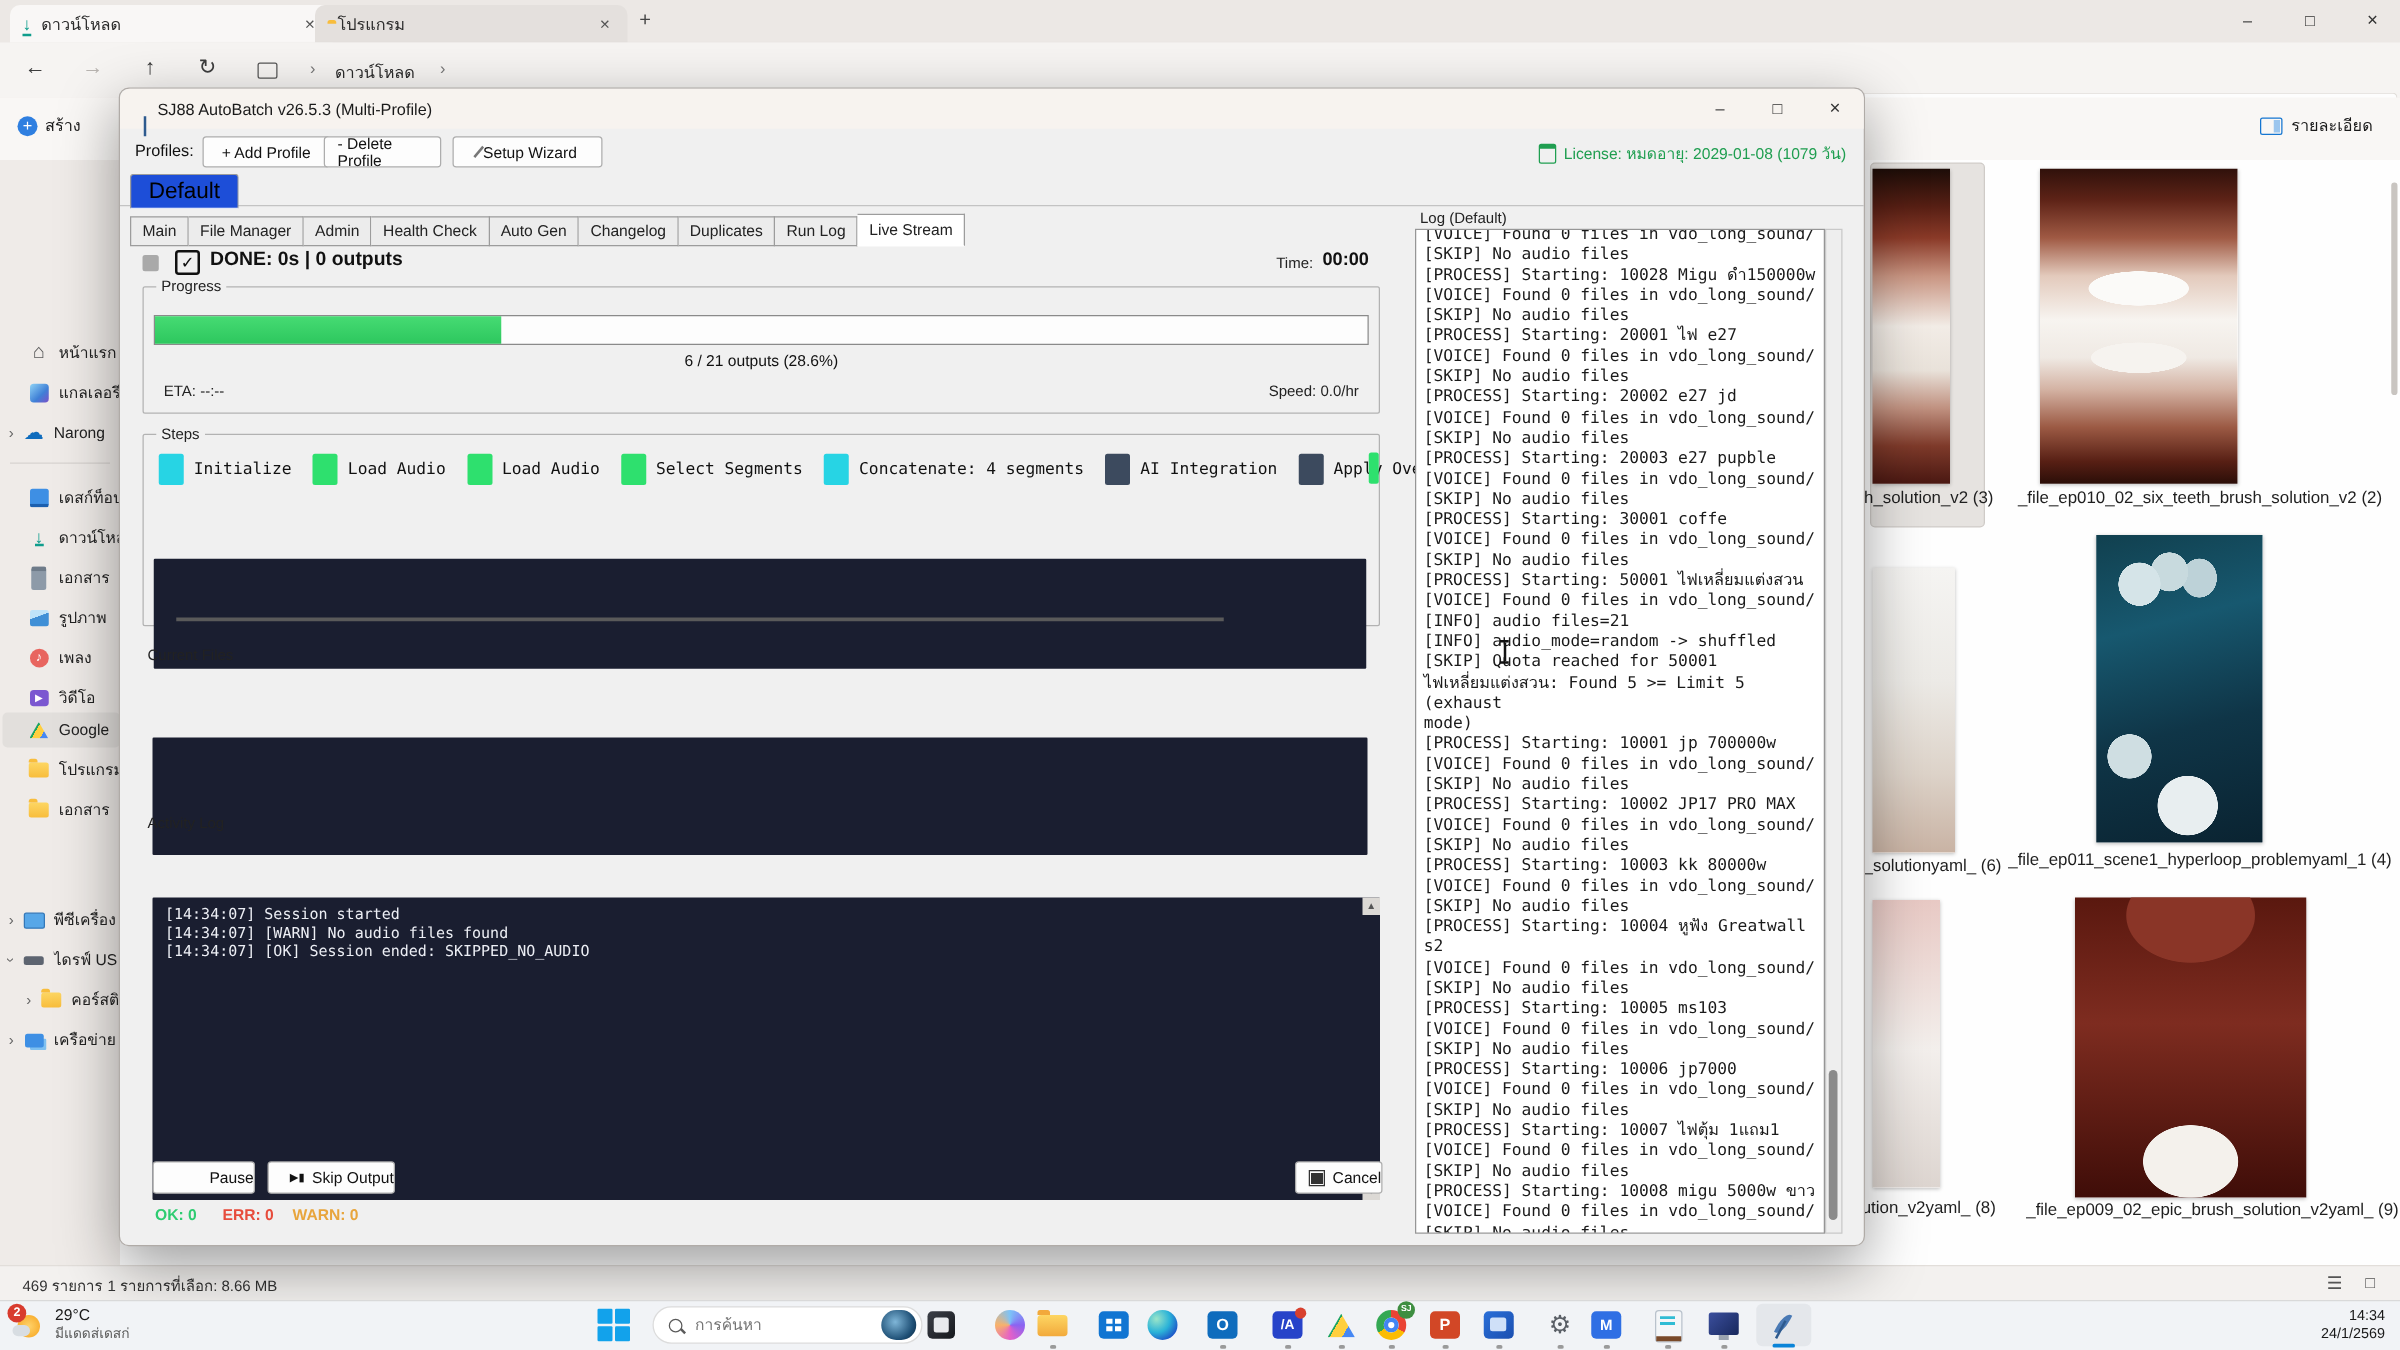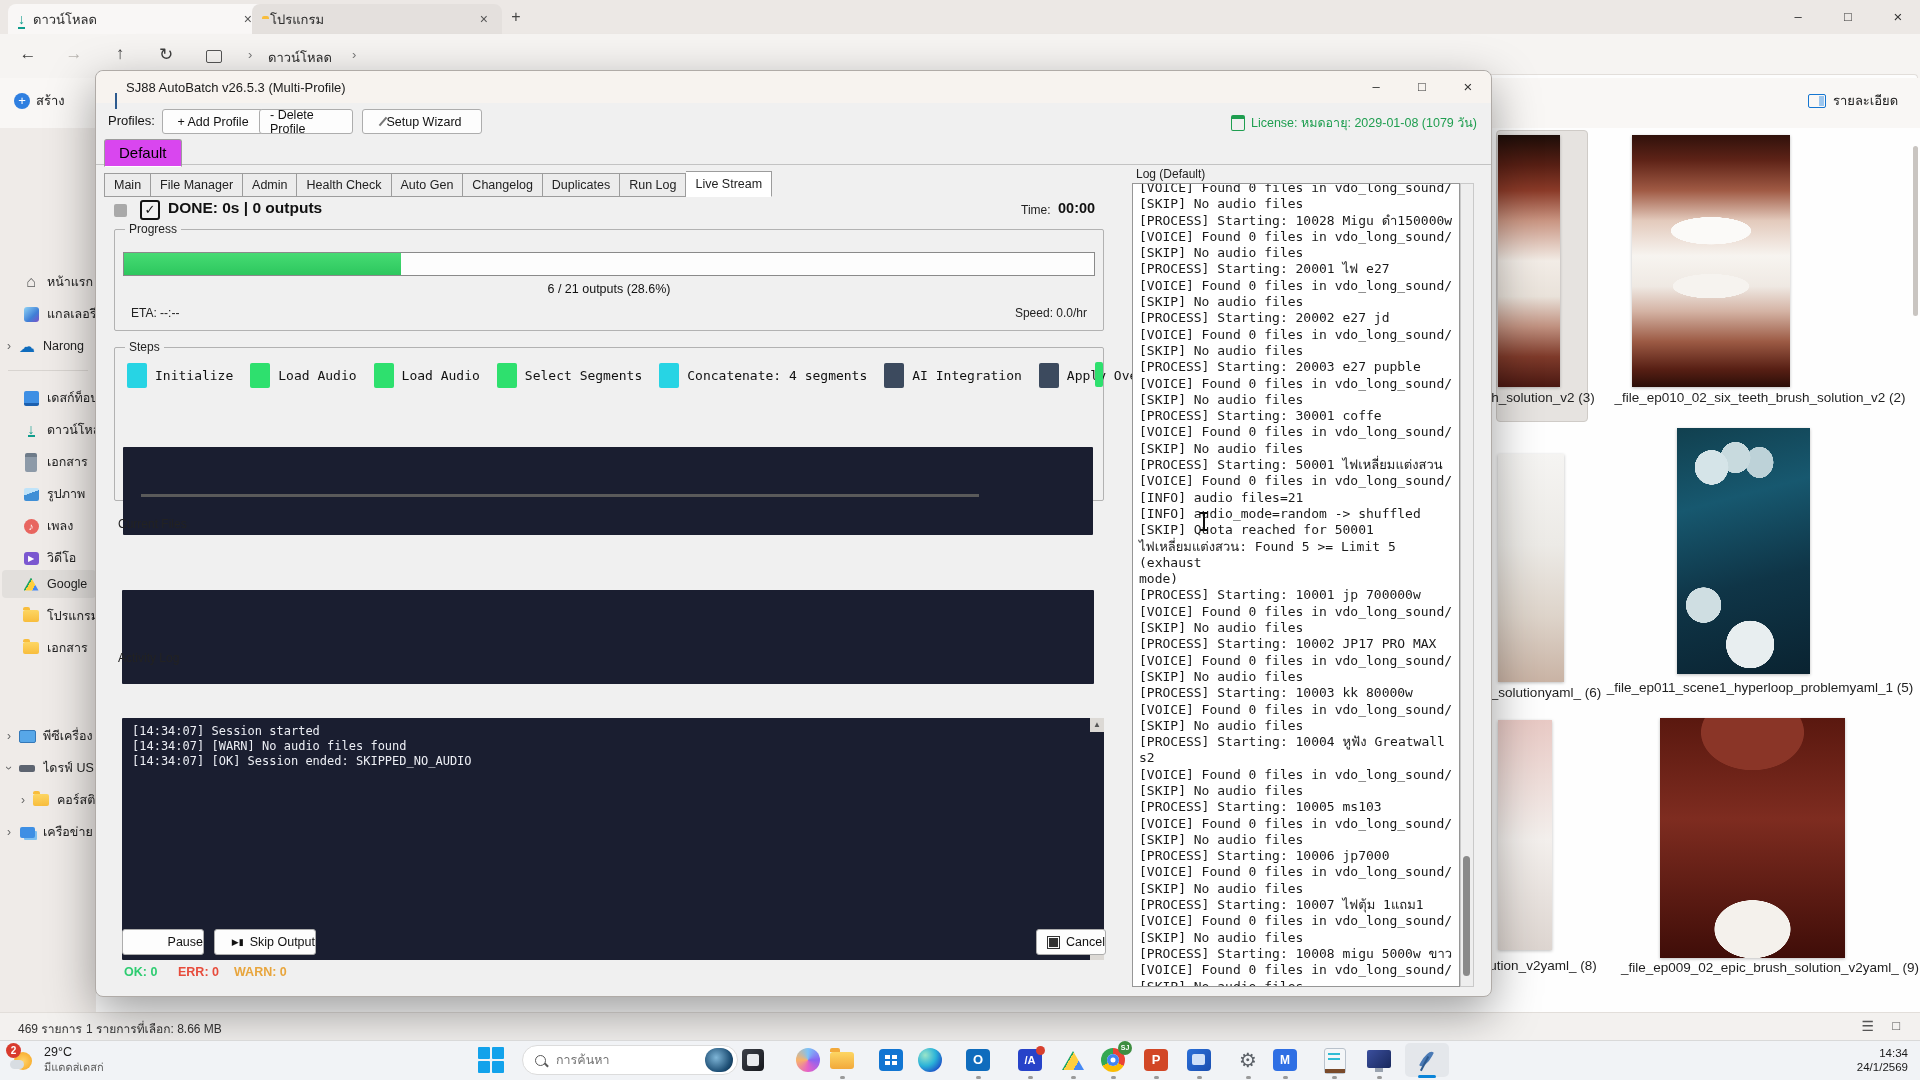--- a/index.html
+++ b/index.html
@@ -85,22 +85,22 @@
   .apptitle{position:absolute;left:0;top:0;width:100%;height:32px;background:#f7f3ef;border-radius:8px 8px 0 0;
     display:flex;align-items:center;font-size:13px;color:#1a1a1a;}
   .feather{width:7px;height:18px;background:#4a7ab5;border-radius:80% 0 80% 0;transform:rotate(28deg);position:relative;}
   .feather::after{content:"";position:absolute;left:3px;top:6px;width:1.5px;height:16px;background:#2d5a8e;}
   .titlectl{position:absolute;top:0;width:46px;height:32px;text-align:center;line-height:32px;color:#333;font-size:13px;}
   .apptools{position:absolute;left:0;top:32px;width:100%;height:36px;font-size:13px;color:#111;}
   .tbtn{position:absolute;top:6px;height:25px;background:#fdfdfd;border:1px solid #adadad;border-radius:3px;
     font-size:12.5px;color:#111;display:flex;align-items:center;justify-content:center;padding:0 10px;box-sizing:border-box;}
   .license{position:absolute;right:14px;top:10px;font-size:12.5px;display:flex;gap:6px;align-items:center;}
   .calico{width:12px;height:11px;border:1.4px solid currentColor;border-top:4px solid currentColor;border-radius:2px;}
-  .proftab{position:absolute;left:8px;top:68px;height:26px;padding:0 14px;background:#d946ef;border:1px solid #9c9c9c;
-    border-bottom:1px solid #fff;border-radius:3px 3px 0 0;font-size:15px;line-height:25px;z-index:2;}
+  .proftab{position:absolute;left:8px;top:68px;height:26px;padding:0 14px;background:#1d4ed8;border:1px solid #9c9c9c;
+    border-bottom:1px solid #fff;border-radius:3px 3px 0 0;font-size:18px;line-height:25px;z-index:2;}
   .profline{position:absolute;left:0;top:93px;width:100%;height:1px;background:#c3c3c3;}
   .ntabs{position:absolute;left:8px;top:102px;display:flex;}
   .ntab{border:1px solid #9c9c9c;border-left-width:0;background:#ececec;padding:4px 9px;font-size:12.5px;color:#222;}
   .ntab:first-child{border-left-width:1px;}
   .ntab.active{background:#fff;border-bottom-color:#fff;padding-top:5px;margin-top:-2px;}
   .stopsq{position:absolute;left:18px;top:133px;width:13px;height:13px;background:#a9a9a9;border-radius:2px;}
   .donebox{position:absolute;left:44px;top:129px;width:16px;height:16px;border:2px solid #111;border-radius:3px;
     font-size:13px;line-height:15px;text-align:center;font-weight:bold;color:#111;}
   .donetext{position:absolute;left:72px;top:128px;font-size:15.5px;font-weight:bold;color:#111;}
   .timelabel{position:absolute;left:925px;top:132px;font-size:12px;color:#222;}
@@ -344,21 +344,21 @@
 
     <div class="abs" style="left:1400px;top:2px;width:90px;height:290px;background:#e6e3e0;border:1px solid #cfcbc7;border-radius:4px;"></div>
     <div class="thumb th1L" style="left:1402px;top:7px;width:62px;height:252px;"></div>
     <div class="fitem-caption" style="left:1388px;top:262px;width:118px;">h_solution_v2 (3)</div>
     <div class="thumb th1R" style="left:1536px;top:7px;width:158px;height:252px;"></div>
     <div class="fitem-caption" style="left:1504px;top:262px;width:320px;">_file_ep010_02_six_teeth_brush_solution_v2 (2)</div>
 
     <div class="thumb th2L" style="left:1402px;top:326px;width:66px;height:228px;"></div>
     <div class="fitem-caption" style="left:1388px;top:557px;width:124px;">_solutionyaml_ (6)</div>
     <div class="thumb th2R" style="left:1581px;top:300px;width:133px;height:246px;"></div>
-    <div class="fitem-caption" style="left:1504px;top:552px;width:320px;">_file_ep011_scene1_hyperloop_problemyaml_1 (5)</div>
+    <div class="fitem-caption" style="left:1504px;top:552px;width:320px;">_file_ep011_scene1_hyperloop_problemyaml_1 (4)</div>
 
     <div class="thumb th3L" style="left:1402px;top:592px;width:54px;height:230px;"></div>
     <div class="fitem-caption" style="left:1382px;top:830px;width:130px;">ution_v2yaml_ (8)</div>
     <div class="thumb th3R" style="left:1564px;top:590px;width:185px;height:240px;"></div>
     <div class="fitem-caption" style="left:1504px;top:832px;width:340px;">_file_ep009_02_epic_brush_solution_v2yaml_ (9)</div>
   </div>
 
   <div class="escroll"></div>
 
   <div class="estatus">

